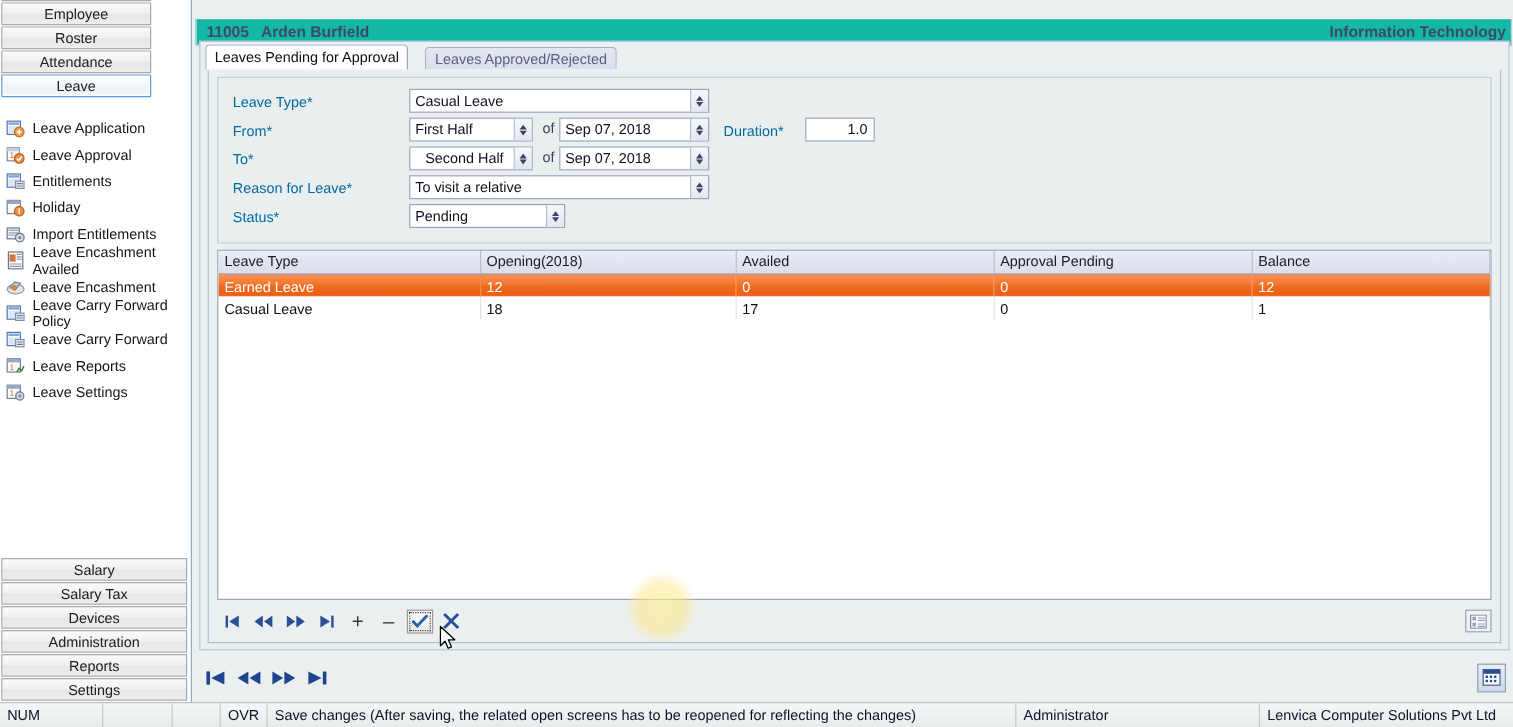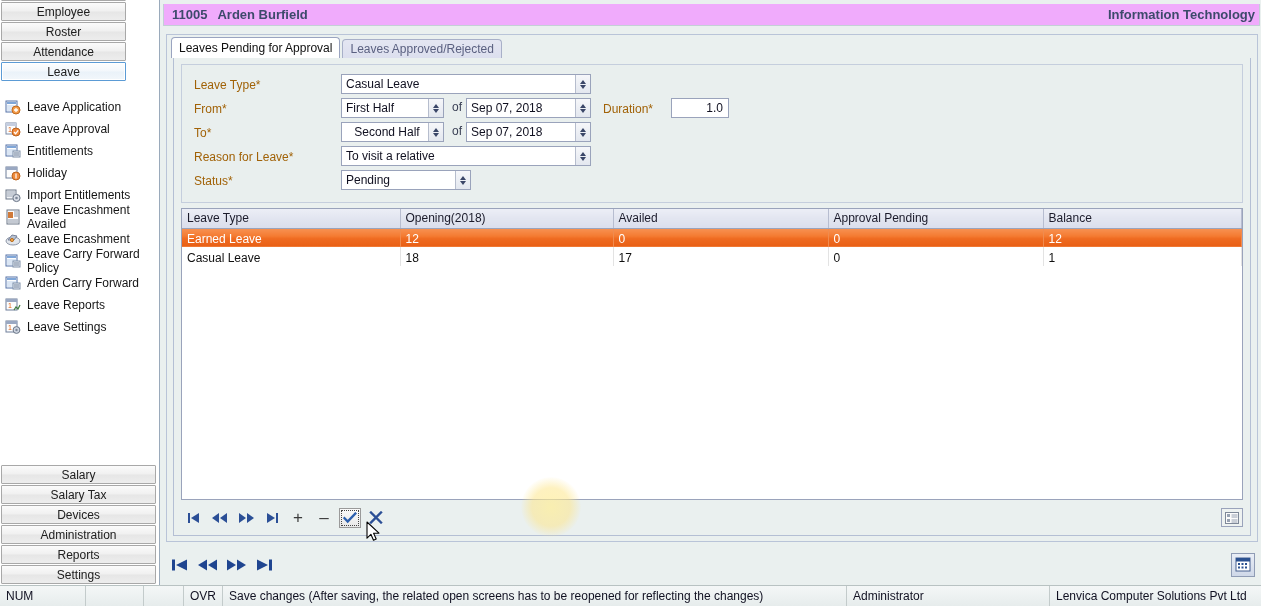--- a/index.html
+++ b/index.html
@@ -49,22 +49,22 @@
     font-size: 12px; color: #151515;
     cursor: default;
   }
   .tree-item .ico { width: 16px; height: 16px; margin-right: 6px; flex: 0 0 16px; position: relative; }
 
   
   .ico svg { display: block; }
 
   
   #header {
-    position: absolute; left: 163px; top: 4px; right: 1px; height: 22px;
-    background: #f0abfc;
+    position: absolute; left: 163px; top: 16px; right: 1px; height: 22px;
+    background: #14b8a6;
     border: 1px solid #c3cfd6;
     border-top: none;
     display: flex; align-items: center;
   }
   #emp-id { font-weight: bold; font-size: 13px; color: #3d4a6b; margin-left: 8px; }
   #emp-name { font-weight: bold; font-size: 13px; color: #3d4a6b; margin-left: 10px; }
   #dept { margin-left: auto; margin-right: 4px; font-weight: bold; font-size: 13px; color: #3d4a6b; }
 
   
   #tabpanel {
@@ -86,40 +86,40 @@
   .tab.active {
     background: #ffffff;
     color: #101010;
     z-index: 2;
     height: 21px; line-height: 20px;
     border-color: #9aa4c0;
   }
   .tab.inactive {
     background: linear-gradient(to bottom, #e4e6f2 0%, #dcdfee 100%);
     color: #5a6080;
-    margin-left: 2px;
+    margin-left: 14px;
     margin-bottom: 0px;
   }
 
   
   #tabcontent {
     position: absolute; left: 6px; top: 23px; right: 6px; bottom: 5px;
     background: #eaf0ef;
     border: 1px solid #b4bfd4;
     border-top: none;
   }
 
   
   #formbox {
     position: absolute; left: 7px; top: 6px; right: 7px; height: 139px;
     background: #e9efee;
     border: 1px solid #c5cedd;
   }
   .frow { position: absolute; height: 20px; display: flex; align-items: center; }
-  .flabel { color: #a16207; font-size: 12px; }
+  .flabel { color: #0369a1; font-size: 12px; }
 
   .ctl {
     height: 20px;
     background: #ffffff;
     border: 1px solid #9aa3bb;
     display: flex; align-items: center;
     font-size: 12px; color: #101020;
     position: relative;
   }
   .ctl .val { padding-left: 4px; flex: 1; white-space: nowrap; overflow: hidden; }
@@ -353,21 +353,21 @@
       <div class="tree-item">
         <span class="ico">
           <svg width="16" height="16" viewBox="0 0 16 16">
               <rect x="1" y="2" width="11" height="11" fill="#fdfdfd" stroke="#5572a8"></rect>
               <rect x="2" y="3" width="9" height="2" fill="#7fa6d8"></rect>
               <rect x="2" y="6" width="9" height="6" fill="#dbe6f4"></rect>
               <rect x="8" y="8" width="7" height="6" fill="#eef2f8" stroke="#7f8fa8"></rect>
               <path d="M9 10h5M9 12h5" stroke="#6a7c96"></path>
             </svg>
         </span>
-        <span>Arden Carry Forward</span>
+        <span>Leave Carry Forward</span>
       </div>
       <div class="tree-item">
         <span class="ico">
           <svg width="16" height="16" viewBox="0 0 16 16">
               <rect x="1" y="2" width="11" height="11" fill="#fdfdfd" stroke="#6e7e9a"></rect>
               <rect x="1" y="2" width="11" height="3" fill="#9aa8c2"></rect>
               <text x="3" y="11" font-size="7" fill="#e06010" font-family="sans-serif">1</text>
               <path d="M9 13l2-3 2 2 2-4" stroke="#3d7a3d" stroke-width="1.2" fill="none"></path>
             </svg>
         </span>

